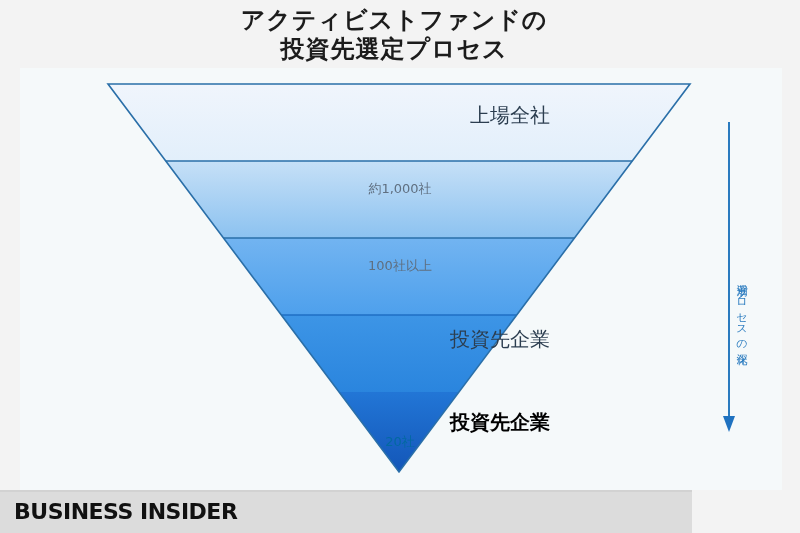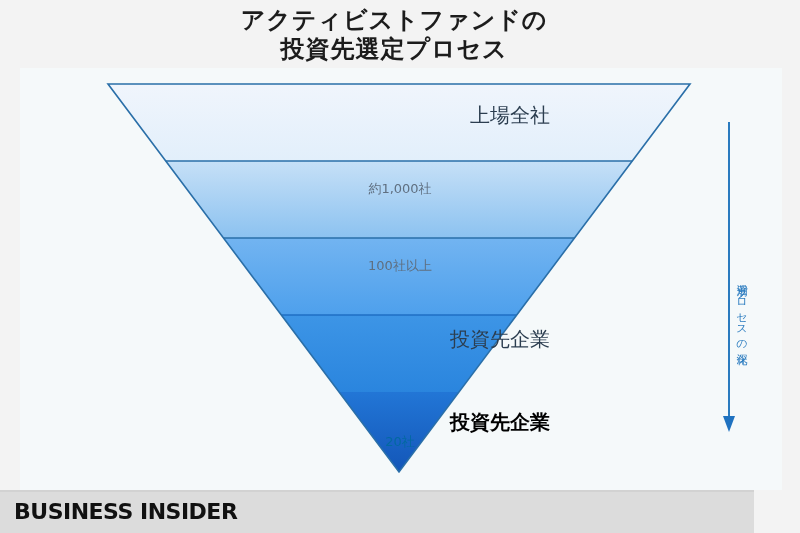--- a/index.html
+++ b/index.html
@@ -26,21 +26,21 @@
   .seg-main { font-size: 20px; color: #2c3e50; display: block; text-align: right; }
   .seg-sub { font-size: 13px; color: #5f6f80; display: block; }
   .seg-white .seg-main { color: #000000; font-weight: bold; }
   .seg-white .seg-sub { color: #0369a1; }
   .side-label {
     position: absolute; left: 733px; top: 276px;
     writing-mode: vertical-rl; font-size: 11px; color: #2a7bbf;
     letter-spacing: 1px;
   }
   .footer {
-    position: absolute; left: 0; top: 490px; width: 754px; height: 43px;
+    position: absolute; left: 0; top: 490px; width: 692px; height: 43px;
     background: #dcdcdc; border-top: 2px solid #d2d2d2; box-sizing: border-box;
   }
   .brand {
     position: absolute; left: 14px; top: 7px;
     font-family: "DejaVu Sans", sans-serif; font-weight: bold;
     font-size: 22px; color: #111; letter-spacing: -0.5px;
   }
 </style>
 </head>
 <body>

